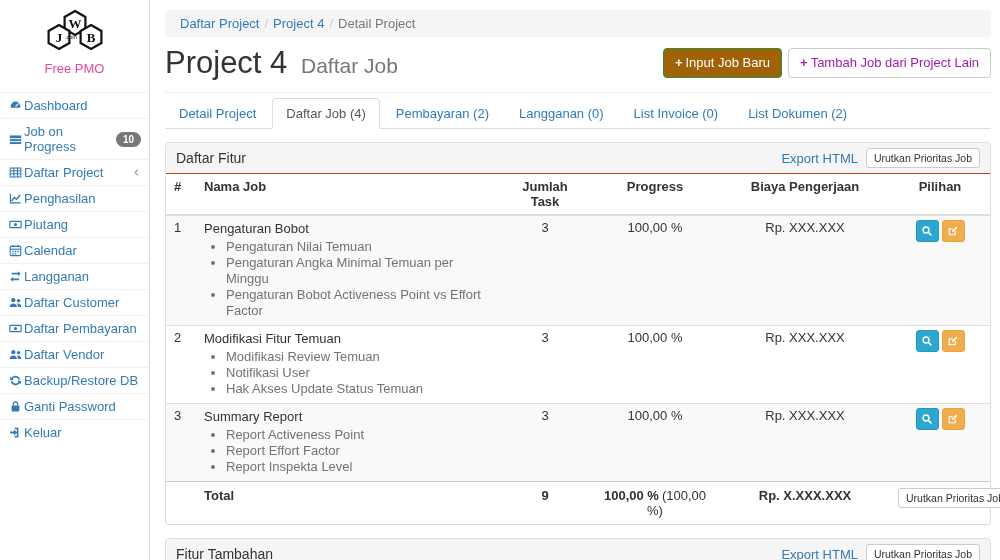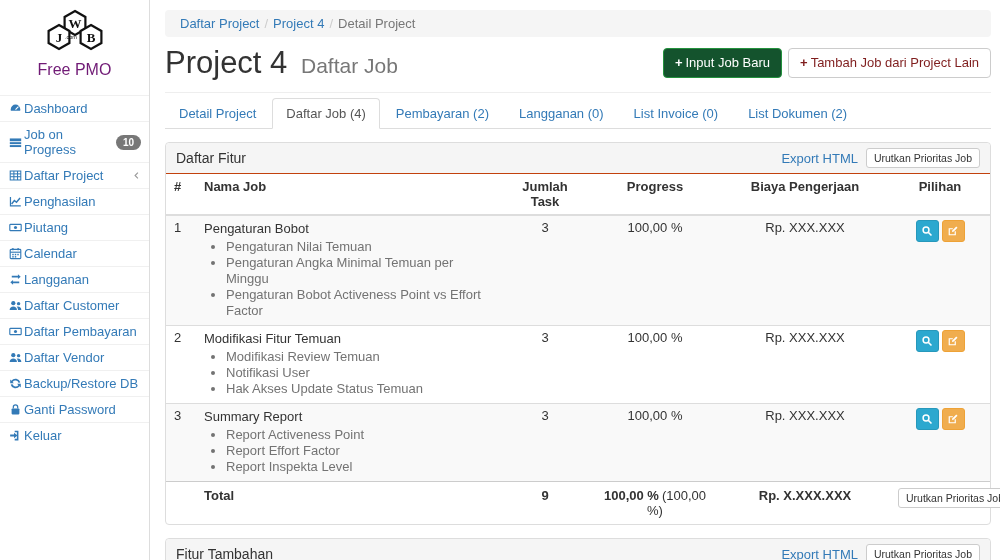--- a/index.html
+++ b/index.html
@@ -9,21 +9,21 @@
     font-family:"Liberation Sans", sans-serif;
     font-size:13px; color:#333; background:#fff;
   }
   .app { display:flex; width:1000px; height:560px; }
 
   
   .sidebar { width:150px; min-width:150px; height:560px; background:#fff;
              border-right:1px solid #ddd; }
   .logo-area { padding:8px 0 8px; text-align:center; }
   .logo-area svg { display:block; margin:0 auto; }
-  .brand-sub { color:#701a75; font-size:16px; margin-top:5px; }
+  .brand-sub { color:#ec4899; font-size:13px; margin-top:5px; }
   .nav { margin-top:8px; }
   .nav-item { display:flex; align-items:center; gap:2px; padding:5px 8px;
               border-top:1px solid #f0f0f0; color:#337ab7; cursor:pointer;
               font-size:13px; line-height:15px; }
   .nav-icon { width:14px; min-width:14px; height:14px; display:inline-flex;
               align-items:center; justify-content:center; }
   .nav-icon svg { width:13px; height:13px; display:block; }
   .badge { margin-left:auto; background:#777; color:#fff; border-radius:10px;
            font-size:10px; font-weight:bold; padding:2px 7px; line-height:11px; }
   .chev { margin-left:auto; color:#999; display:inline-flex; }
@@ -37,24 +37,24 @@
   .breadcrumb a { color:#337ab7; text-decoration:none; cursor:pointer; }
   .bc-sep { color:#ccc; padding:0 5px; }
 
   .page-header { display:flex; align-items:center; justify-content:space-between;
                  border-bottom:1px solid #eee; padding:8px 0 11px; }
   .title-wrap { white-space:nowrap; }
   .page-title { font-size:31px; color:#333; font-weight:400; }
   .page-subtitle { font-size:21px; color:#777; font-weight:400; margin-left:10px; }
   .header-actions { display:flex; gap:6px; align-items:center; }
   .btn { font-family:inherit; font-size:13px; line-height:16px; padding:6px 11px;
-         border-radius:4px; border:1px solid #ccc; background:#fff; color:#7f1d1d;
+         border-radius:4px; border:1px solid #ccc; background:#fff; color:#a21caf;
          cursor:pointer; white-space:nowrap; }
   .btn .plus { font-weight:bold; margin-right:3px; }
-  .btn-success { background:#14532d; border-color:#23923d; color:#fff; }
+  .btn-success { background:#a16207; border-color:#23923d; color:#fff; }
 
   
   .tabs { display:flex; border-bottom:1px solid #ddd; margin-top:5px; }
   .tab { padding:7px 13px; margin-bottom:-1px; margin-right:2px; color:#337ab7;
          font-size:13px; border:1px solid transparent; border-radius:4px 4px 0 0;
          cursor:pointer; }
   .tab.active { background:#fff; color:#555; border-color:#ddd;
                 border-bottom-color:#fff; cursor:default; }
 
   

